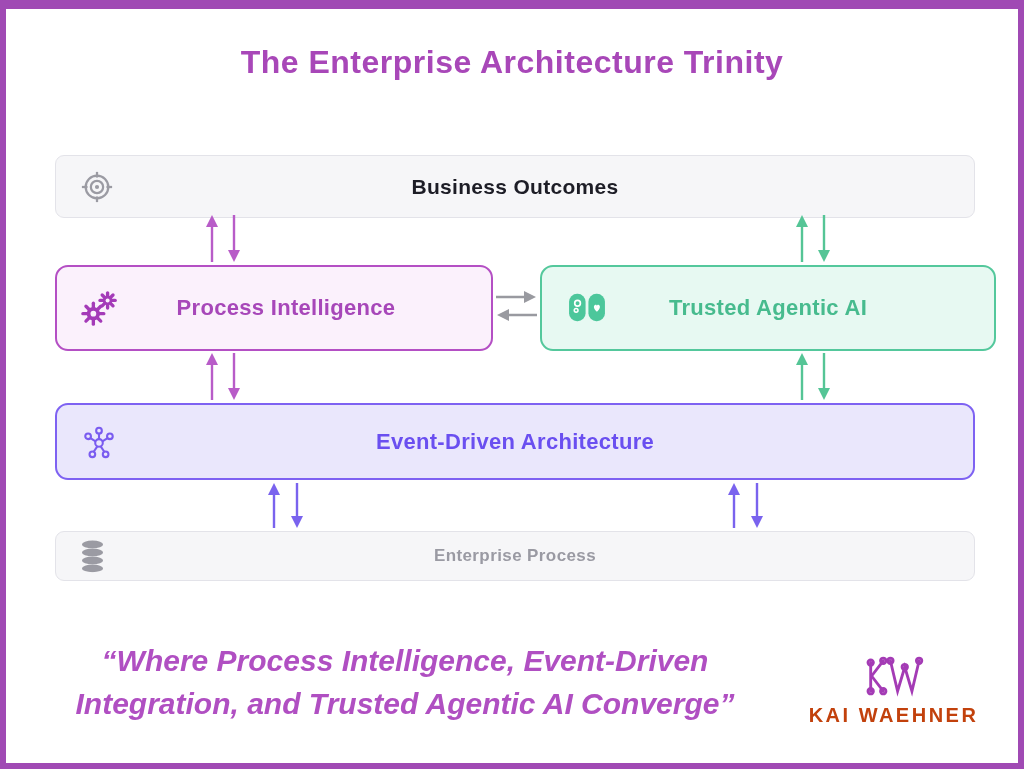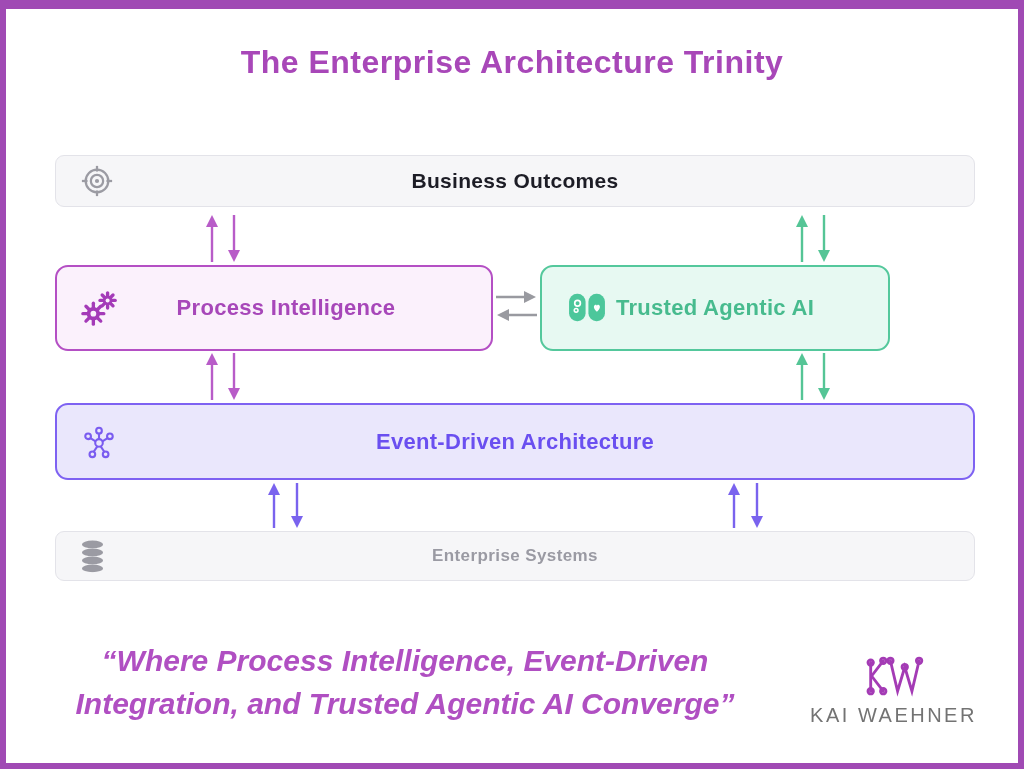--- a/index.html
+++ b/index.html
@@ -28,31 +28,31 @@
   .box{
     position:absolute;
     display:flex;align-items:center;justify-content:center;
     box-sizing:border-box;
   }
   .box .icon{
     position:absolute;left:24px;top:50%;
     transform:translateY(-50%);
   }
   .box-bo{
-    left:55px;top:155px;width:920px;height:52px;
+    left:55px;top:155px;width:920px;height:63px;
     background:#f6f6f8;border:1px solid #e3e3e9;border-radius:9px;
   }
   .label-bo{color:#1d1d26;font-size:21px;font-weight:700;letter-spacing:0.3px;}
   .box-pi{
     left:55px;top:265px;width:438px;height:86px;
     background:#fbf1fc;border:2px solid #b44fc4;border-radius:13px;padding-left:24px;
   }
   .label-pi{color:#a747b9;font-size:22px;font-weight:700;letter-spacing:0.3px;}
   .box-ta{
-    left:540px;top:265px;width:350px;height:86px;
+    left:540px;top:265px;width:456px;height:86px;
     background:#e7f9f2;border:2px solid #54c89c;border-radius:13px;
   }
   .label-ta{color:#47bb8e;font-size:22px;font-weight:700;letter-spacing:0.3px;}
   .box-edi{
     left:55px;top:403px;width:920px;height:77px;
     background:#eae7fc;border:2px solid #7e62f2;border-radius:13px;
   }
   .label-edi{color:#6a4ff0;font-size:22px;font-weight:700;letter-spacing:0.3px;}
   .box-es{
     left:55px;top:531px;width:920px;height:50px;
@@ -69,22 +69,22 @@
     font-size:30px;font-style:italic;font-weight:600;
     color:#b04fc2;line-height:1.42;
     white-space:pre-line;
   }
   .logo{
     position:absolute;right:28px;top:650px;width:205px;
     text-align:center;
   }
   .logo-name{
     margin-top:-2px;
-    font-size:20px;font-weight:400;letter-spacing:2.5px;
-    color:#737373;white-space:nowrap;
+    font-size:20px;font-weight:700;letter-spacing:2.5px;
+    color:#c2410c;white-space:nowrap;
   }
 </style>
 </head>
 <body>
 
 <div class="page">
 
   <h1 class="title">The Enterprise Architecture Trinity</h1>
 
   <div class="box box-bo">
@@ -164,21 +164,21 @@
 
   <div class="box box-es">
     <svg class="icon" width="25" height="33" viewBox="0 0 26 34">
       <g fill="#9b9ba3">
         <ellipse cx="13" cy="5" rx="11" ry="4"></ellipse>
         <ellipse cx="13" cy="13.3" rx="11" ry="4"></ellipse>
         <ellipse cx="13" cy="21.6" rx="11" ry="4"></ellipse>
         <ellipse cx="13" cy="29.9" rx="11" ry="4"></ellipse>
       </g>
     </svg>
-    <span class="label-es">Enterprise Systems</span>
+    <span class="label-es">Enterprise Process</span>
   </div>
 
   <svg class="arrows" viewBox="0 0 1024 769">
     <defs>
       <marker id="m-purple" markerWidth="14" markerHeight="14" refX="7" refY="7" orient="auto" markerUnits="userSpaceOnUse">
         <path d="M1,1 L13,7 L1,13 Z" fill="#b85cc8"></path>
       </marker>
       <marker id="m-green" markerWidth="14" markerHeight="14" refX="7" refY="7" orient="auto" markerUnits="userSpaceOnUse">
         <path d="M1,1 L13,7 L1,13 Z" fill="#55c596"></path>
       </marker>

